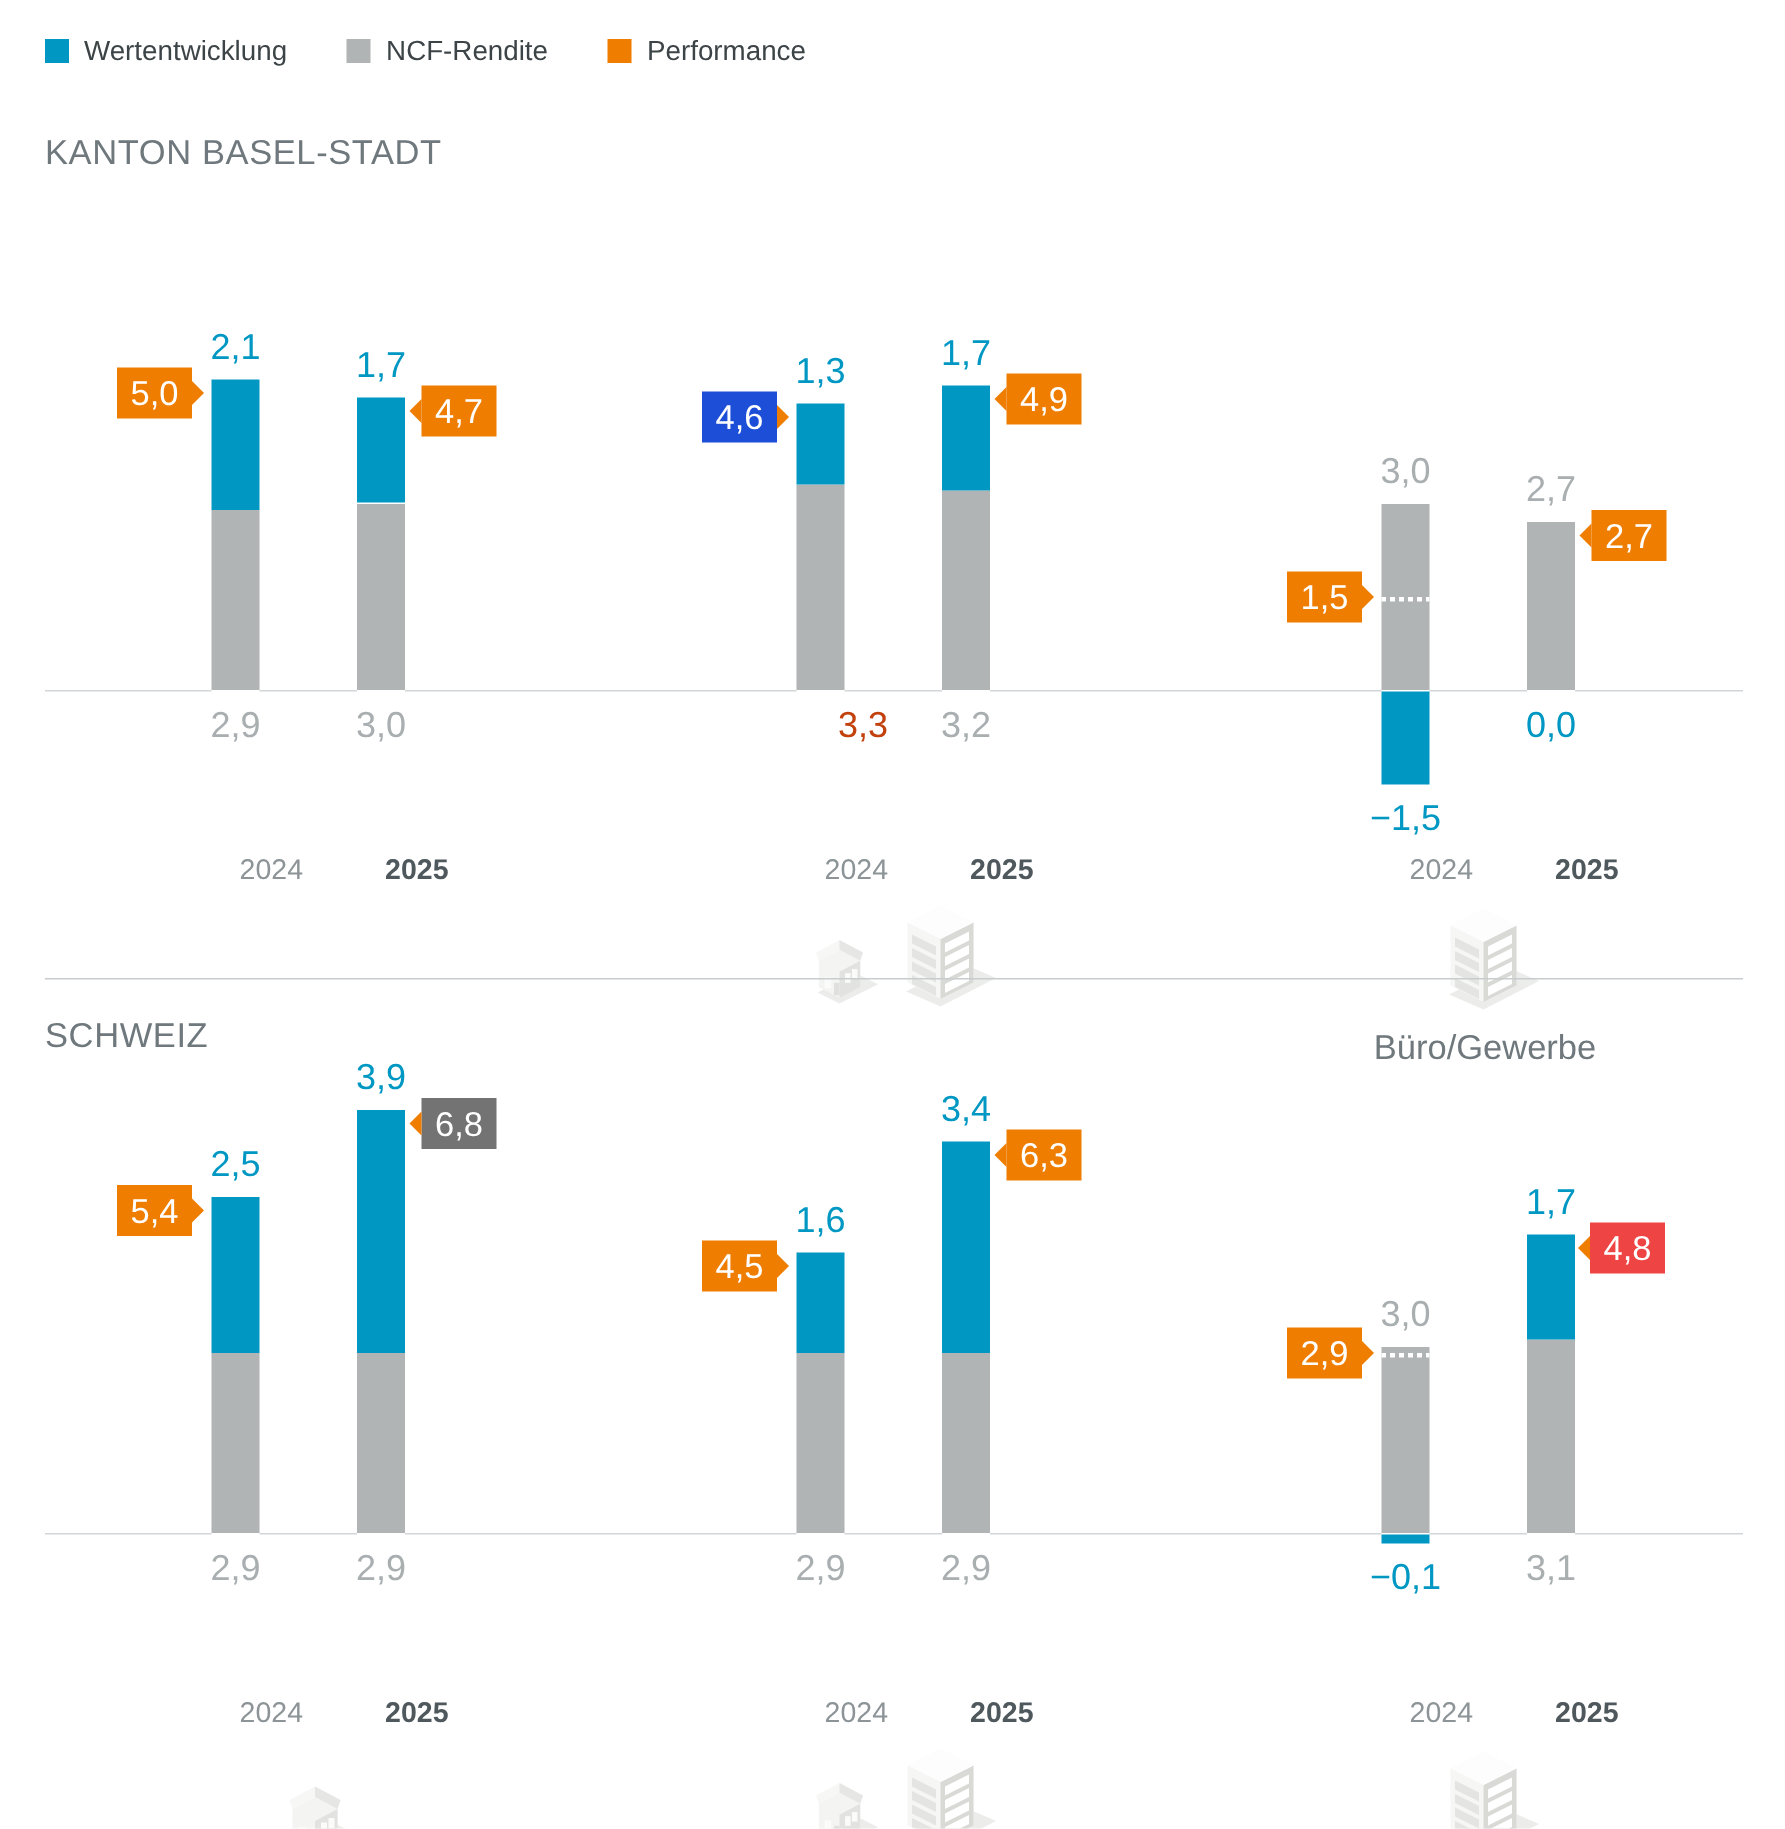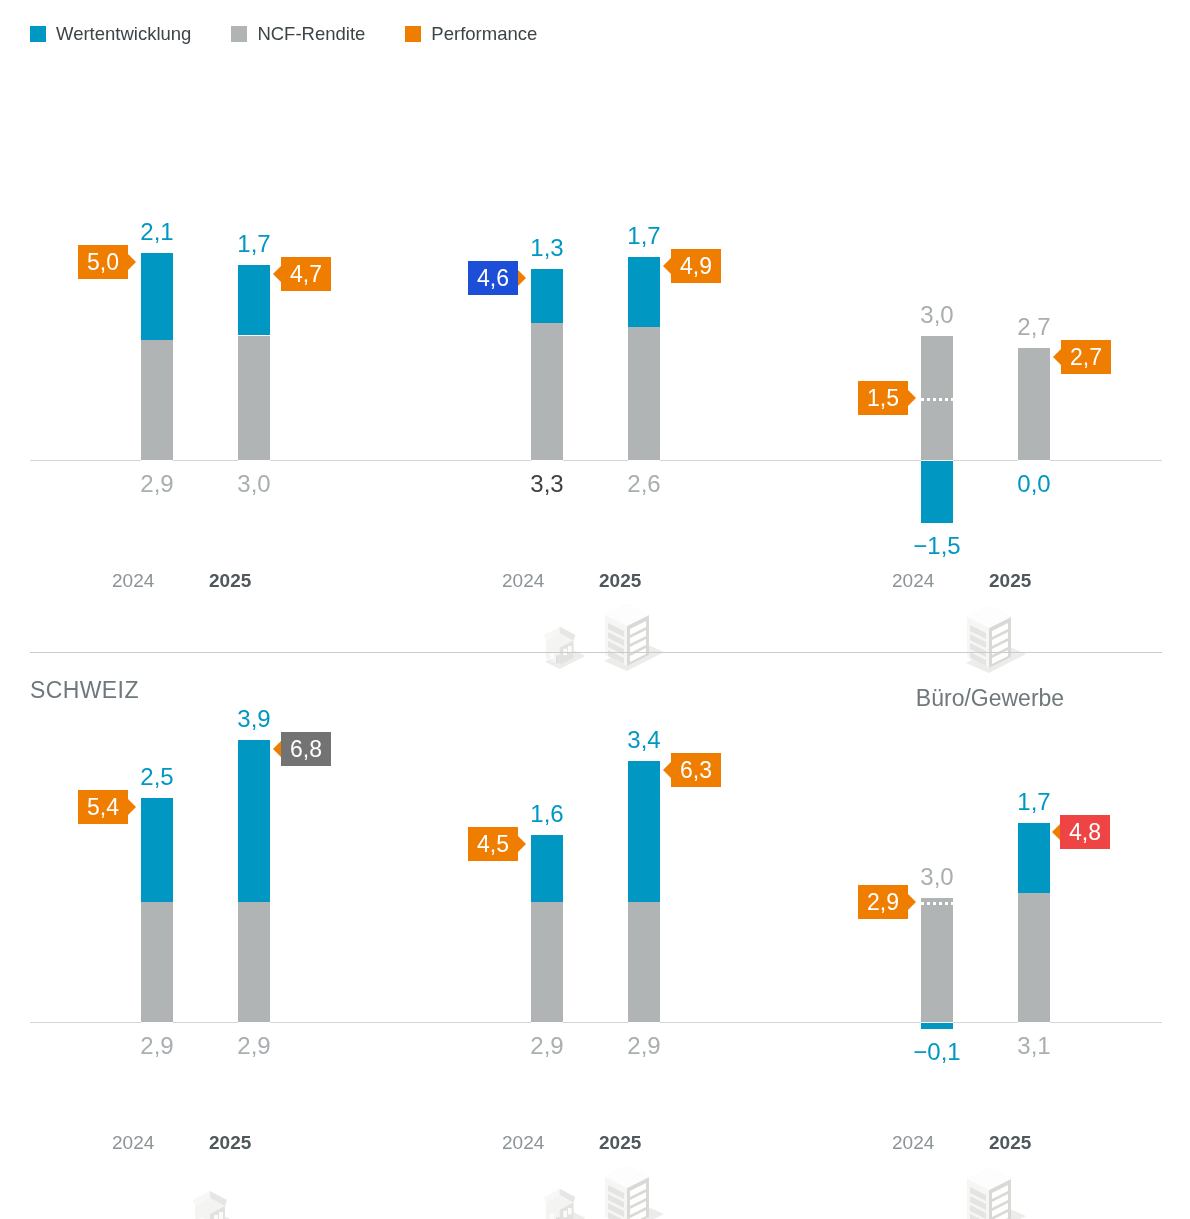--- a/index.html
+++ b/index.html
@@ -162,21 +162,21 @@
   }
   .perf-badge.right .nib {
     left: -8px;
     border-right: 8px solid #ef7d00;
   }
 
   
   .year-label {
     position: absolute;
     width: 90px;
-    text-align: left;
+    text-align: right;
     font-size: 19px;
     color: #8d9497;
     white-space: nowrap;
   }
   .year-label.current {
     font-weight: bold;
     color: #4f585c;
   }
 
   
@@ -210,20 +210,21 @@
     <span class="legend-swatch" style="background: rgb(176, 180, 180);"></span>
     <span class="legend-label">NCF-Rendite</span>
   </div>
   <div class="legend-item">
     <span class="legend-swatch" style="background: rgb(239, 125, 0);"></span>
     <span class="legend-label">Performance</span>
   </div>
 </div>
 
 <div class="section" id="section-0">
+  <div class="section-title">KANTON BASEL-STADT</div>
   <div class="plot" id="plot-0">
       <div class="axis-seg" style="left: 30px; top: 390px; width: 111px; background: rgb(210, 214, 216);"></div>
       <div class="axis-seg" style="left: 173px; top: 390px; width: 65px; background: rgb(210, 214, 216);"></div>
       <div class="axis-seg" style="left: 270px; top: 390px; width: 261px; background: rgb(210, 214, 216);"></div>
       <div class="axis-seg" style="left: 563px; top: 390px; width: 65px; background: rgb(210, 214, 216);"></div>
       <div class="axis-seg" style="left: 660px; top: 390px; width: 261px; background: rgb(210, 214, 216);"></div>
       <div class="axis-seg" style="left: 953px; top: 390px; width: 65px; background: rgb(210, 214, 216);"></div>
       <div class="axis-seg" style="left: 1050px; top: 390px; width: 112px; background: rgb(210, 214, 216);"></div>
       <div class="group" style="left: 30px;">
         <div class="bar-ncf" style="left: 111px; top: 269.65px; height: 120.35px; background: rgb(176, 180, 180);"></div>
@@ -236,27 +237,27 @@
         <div class="bar-wert" style="left: 208px; top: 194.95px; height: 70.55px; background: rgb(0, 152, 195);"></div>
         <div class="val-top" style="left: 179px; top: 161.95px; color: rgb(0, 152, 195);">1,7</div>
         <div class="val-base" style="left: 179px; top: 402px; color: rgb(169, 174, 176);">3,0</div>
         <div class="perf-badge right" style="background: rgb(239, 125, 0); top: 186.95px; left: 251px;">4,7<span class="nib"></span></div>
         <div class="year-label current" style="left: 179px; top: 500px;">2025</div>
       </div>
       <div class="group" style="left: 420px;">
         <div class="bar-ncf" style="left: 111px; top: 253.05px; height: 136.95px; background: rgb(176, 180, 180);"></div>
         <div class="bar-wert" style="left: 111px; top: 199.1px; height: 53.95px; background: rgb(0, 152, 195);"></div>
         <div class="val-top" style="left: 82px; top: 166.1px; color: rgb(0, 152, 195);">1,3</div>
-        <div class="val-base" style="left: 82px; top: 402px; color: #404040;">3,3</div>
+        <div class="val-base" style="left: 82px; top: 402px; color: #c2410c; text-align: right;">3,3</div>
         <div class="perf-badge left" style="background: #1d4ed8; top: 191.1px; left: 48px;">4,6<span class="nib"></span></div>
         <div class="year-label" style="left: 82px; top: 500px;">2024</div>
         <div class="bar-ncf" style="left: 208px; top: 257.2px; height: 132.8px; background: rgb(176, 180, 180);"></div>
         <div class="bar-wert" style="left: 208px; top: 186.65px; height: 70.55px; background: rgb(0, 152, 195);"></div>
         <div class="val-top" style="left: 179px; top: 153.65px; color: rgb(0, 152, 195);">1,7</div>
-        <div class="val-base" style="left: 179px; top: 402px; color: rgb(169, 174, 176);">2,6</div>
+        <div class="val-base" style="left: 179px; top: 402px; color: rgb(169, 174, 176);">3,2</div>
         <div class="perf-badge right" style="background: rgb(239, 125, 0); top: 178.65px; left: 251px;">4,9<span class="nib"></span></div>
         <div class="year-label current" style="left: 179px; top: 500px;">2025</div>
         <div class="cat" style="left: 0px; top: 545px;">
           <div class="cat-icon">
             <svg width="134" height="80" viewBox="0 0 134 80">
     <g transform="translate(0,26) scale(0.92)">
     <polygon points="29,50 57,36 41,28 13,42" fill="#ececeb"></polygon>
     <polygon points="14,19 29,11 44,19 44,38 29,46 14,38" fill="#f4f4f3"></polygon>
     <polygon points="29,46 44,38 44,19 29,27" fill="#e2e2e0"></polygon>
     <polygon points="29,4 46,13 44,19 29,11 14,19 12,13" fill="#f7f7f6"></polygon>

